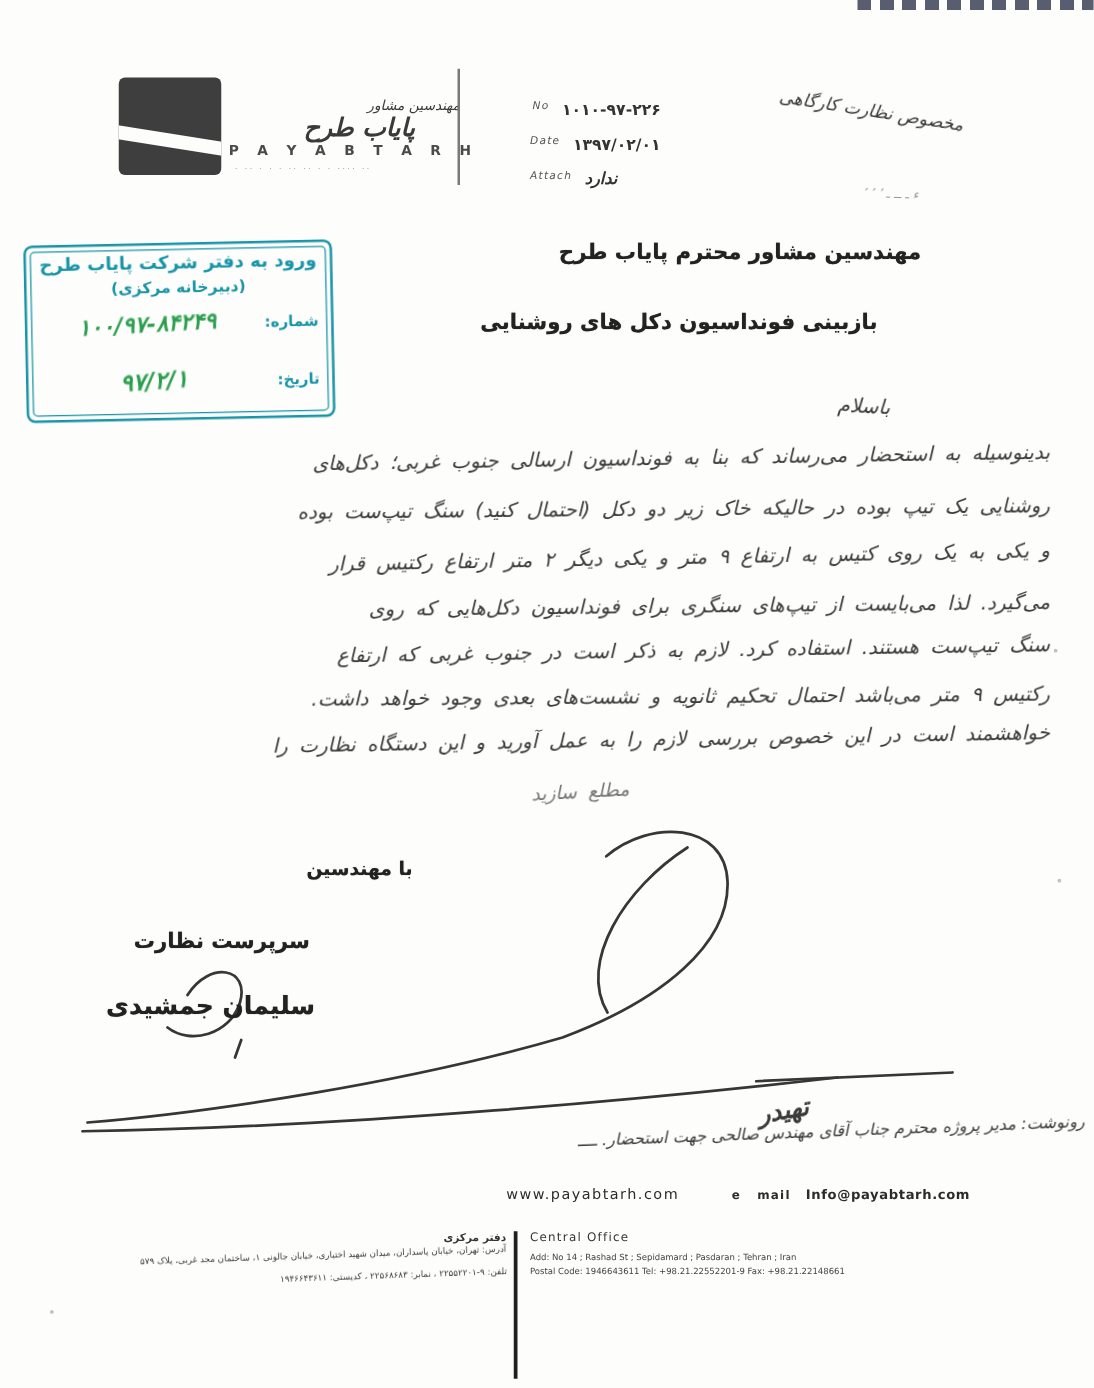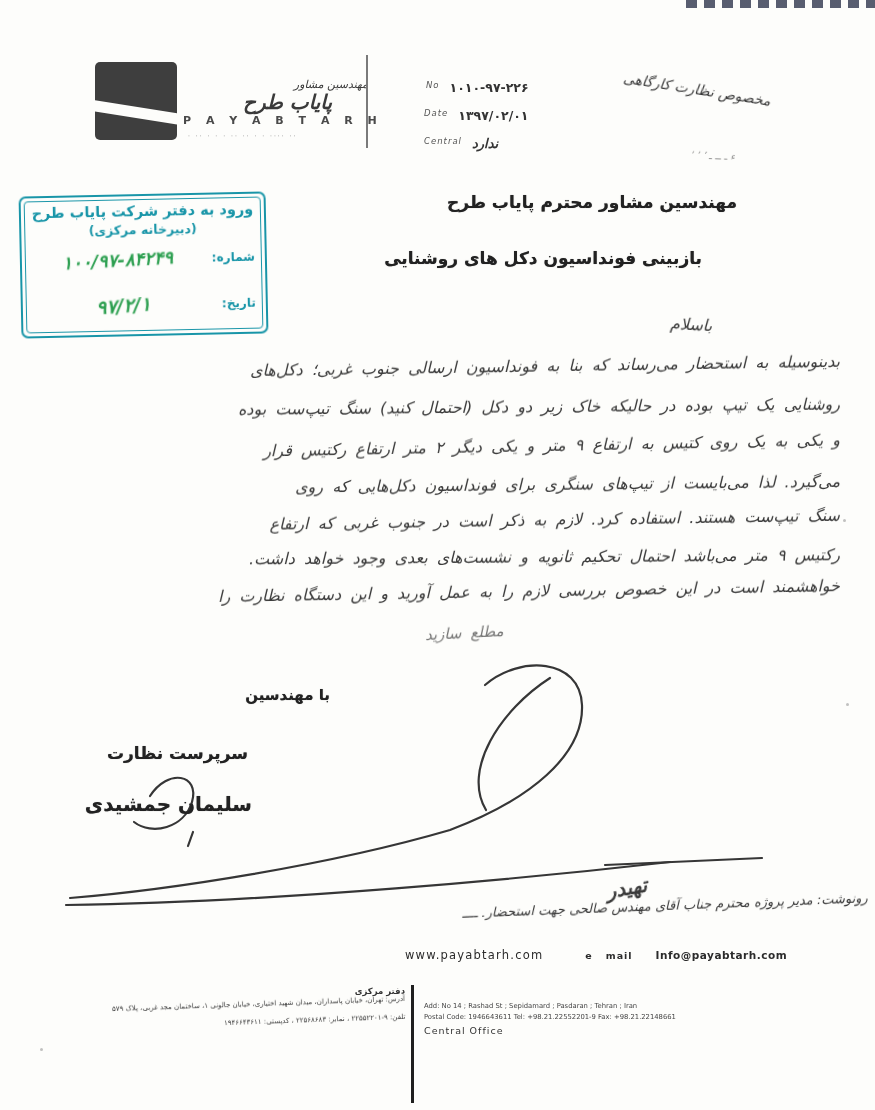--- a/index.html
+++ b/index.html
@@ -60,26 +60,26 @@
   .role{right:627px;top:743px;font-size:17px;}
   .signer{right:623px;top:792px;font-size:20px;}
   .sig-svg{left:30px;top:650px;}
   .annot{right:7px;top:898px;font-size:13px;transform:rotate(-2.2deg);white-space:nowrap;}
   .annot-init{right:228px;top:876px;font-size:20px;font-weight:bold;transform:rotate(-10deg);}
   
   .webrow{left:405px;top:948px;display:flex;align-items:baseline;color:#2b2b2b;filter:blur(.4px);}
   .weburl{font-size:11.5px;font-weight:normal;letter-spacing:1.2px;}
   .web-e{font-size:9.5px;margin-left:42px;font-weight:bold;}
   .web-mail{font-size:9.5px;margin-left:14px;font-weight:bold;letter-spacing:1px;}
-  .webmail{font-size:10.5px;font-weight:bold;margin-left:23px;letter-spacing:.5px;}
+  .webmail{font-size:10.5px;font-weight:bold;margin-left:12px;letter-spacing:.5px;}
   .foot-divider{left:411px;top:985px;width:2.5px;height:118px;background:#1f1f1f;}
   .fa-title{right:470px;top:986px;font-size:8.5px;font-weight:bold;color:#333;filter:blur(.3px);}
   .fa-line1{right:470px;top:1000px;font-size:7px;color:#3a3a3a;transform:rotate(-2deg);filter:blur(.35px);white-space:nowrap;}
   .fa-line2{right:470px;top:1016px;font-size:7px;color:#3a3a3a;transform:rotate(-2deg);filter:blur(.35px);white-space:nowrap;}
-  .en-title{left:424px;top:985px;font-size:9.5px;letter-spacing:1px;color:#333;filter:blur(.35px);margin-top:40px;}
+  .en-title{left:424px;top:985px;font-size:9.5px;letter-spacing:1px;color:#333;filter:blur(.35px);}
   .en-line1{left:424px;top:1002px;font-size:6.8px;color:#444;filter:blur(.4px);white-space:nowrap;}
   .en-line2{left:424px;top:1013px;font-size:6.8px;color:#444;filter:blur(.4px);white-space:nowrap;}
   .speck{width:3px;height:3px;border-radius:50%;background:#9a9a9a;opacity:.6;}
 </style>
 </head>
 <body>
 
 <div class="page">
 
   <div class="abs scan-dashes"></div>
@@ -95,21 +95,21 @@
 
   <div class="abs ref-no ref-row">
     <span class="ref-label tinylat">No</span>
     <span class="ref-val" dir="ltr">۱۰۱۰-۹۷-۲۲۶</span>
   </div>
   <div class="abs ref-date ref-row">
     <span class="ref-label tinylat">Date</span>
     <span class="ref-val" dir="ltr">۱۳۹۷/۰۲/۰۱</span>
   </div>
   <div class="abs ref-attach ref-row">
-    <span class="ref-label tinylat">Central</span>
+    <span class="ref-label tinylat">Attach</span>
     <span class="ref-val-fa hw" dir="rtl" style="margin-right:28px">ندارد</span>
   </div>
 
   <div class="abs routing hw" dir="rtl">مخصوص نظارت کارگاهی</div>
   <div class="abs routing2 hw" dir="rtl">ء ـ ــ ـ ٬ ٬ ٬</div>
 
   <div class="abs stamp">
     <div class="stamp-inner" dir="rtl">
       <div class="stamp-title">ورود به دفتر شرکت پایاب طرح</div>
       <div class="stamp-sub">(دبیرخانه مرکزی)</div>

